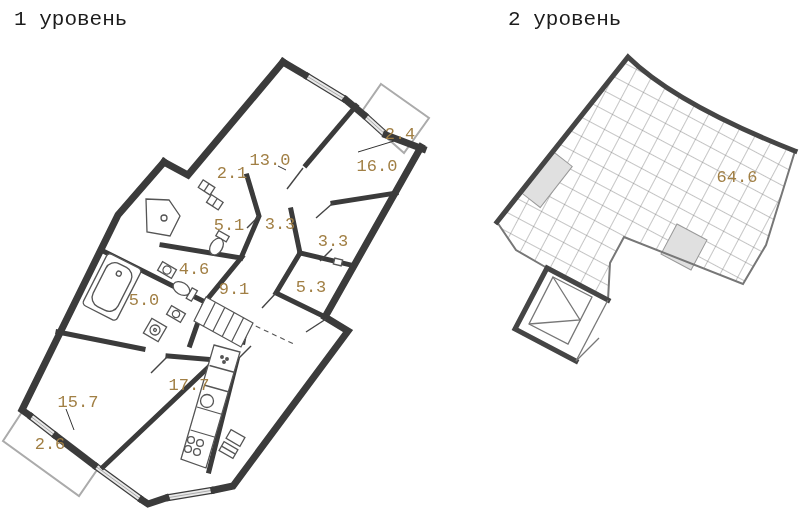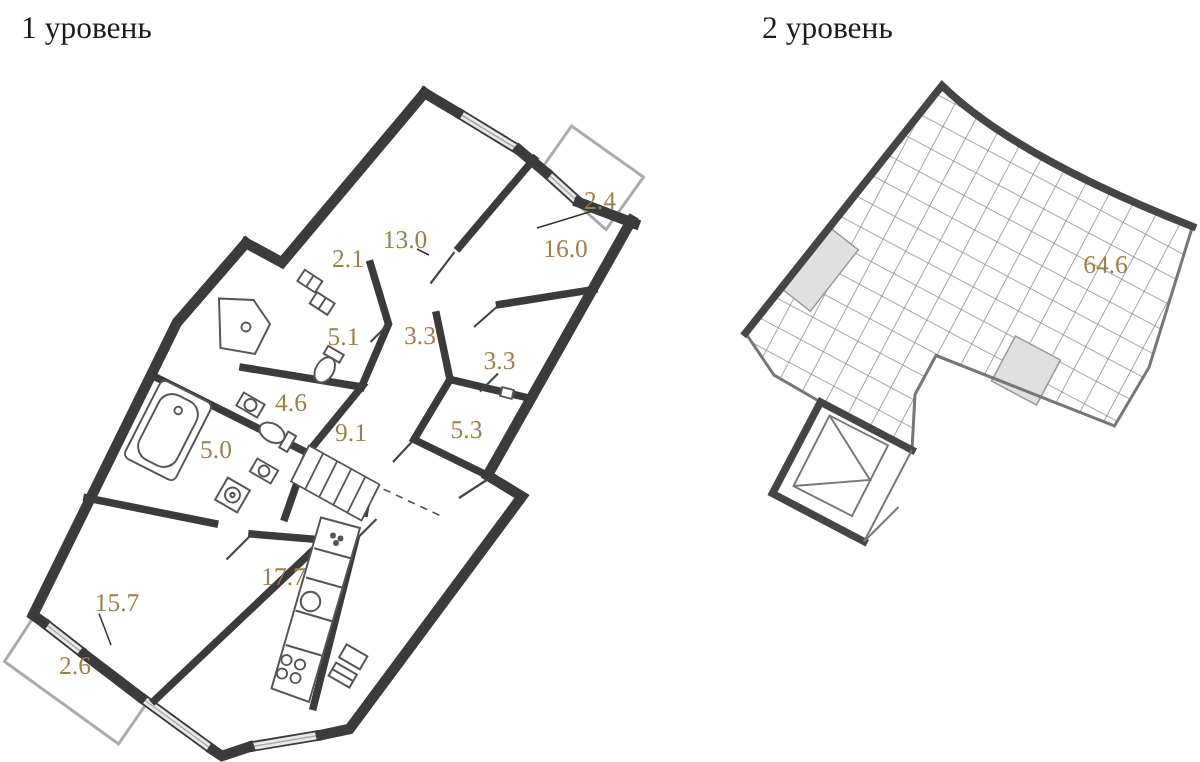--- a/index.html
+++ b/index.html
@@ -1,17 +1,17 @@
 <!DOCTYPE html>
 <html><head>
 <meta charset="utf-8">
 <style>
   html,body{margin:0;padding:0;background:#fff;}
   .canvas{position:relative;width:800px;height:508px;background:#fff;overflow:hidden;
-          font-family:Liberation Serif, serif;}
+          font-family:Liberation Mono, monospace;}
   svg{position:absolute;left:0;top:0;}
   .title{font-size:21px;fill:#1c1c1c;font-weight:400;}
   .area{font-size:17px;fill:#a17f44;}
   .area2{font-size:17px;fill:#a17f44;}
 </style>
 </head>
 <body>
 
 <div class="canvas">
 <svg width="800" height="508" viewBox="0 0 800 508">

